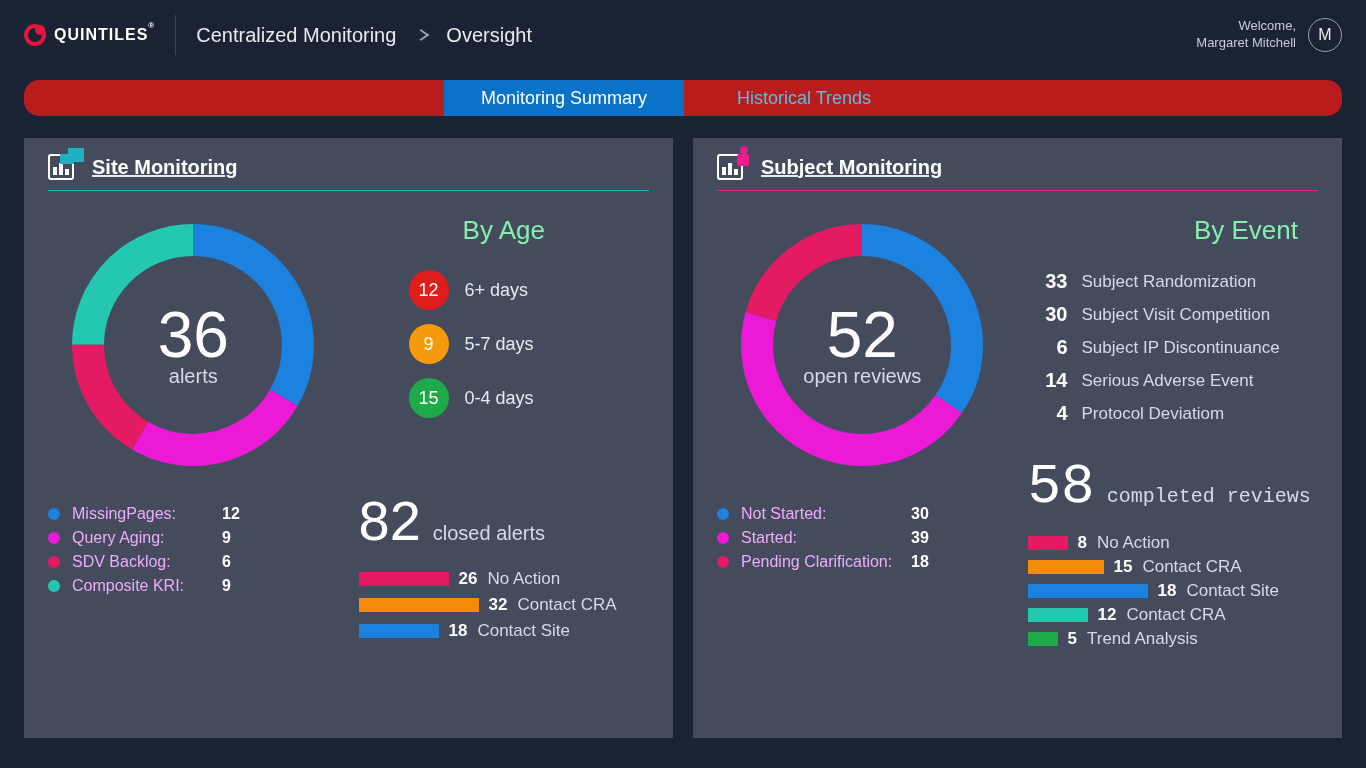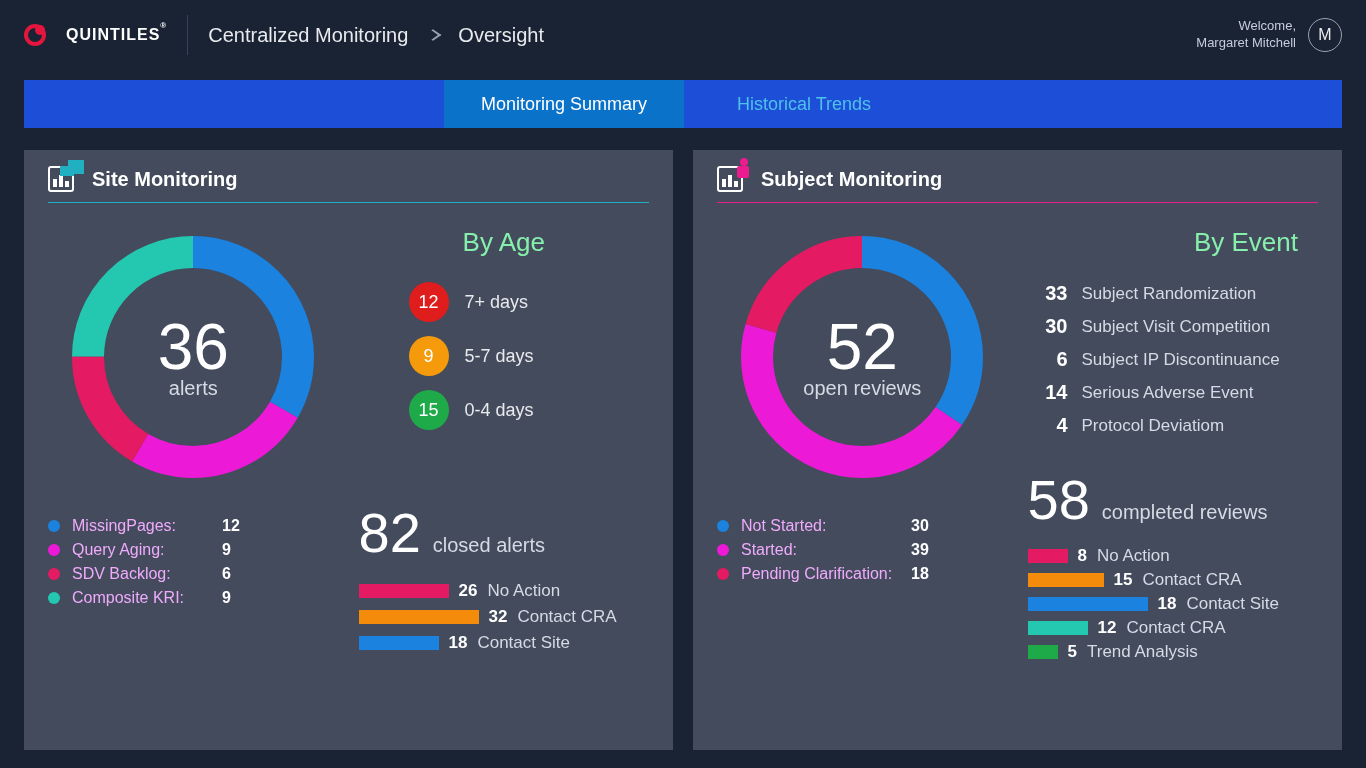--- a/index.html
+++ b/index.html
@@ -3,43 +3,43 @@
 <meta charset="utf-8">
 <style>
   * { box-sizing: border-box; margin: 0; padding: 0; }
   html, body { width: 1366px; height: 768px; overflow: hidden; font-family: "Helvetica Neue", Arial, sans-serif; font-weight: 300; }
   body { background: #1a2333; color: #e8eaed; }
 
   
   .header {
     height: 70px; display: flex; align-items: center; padding: 0 24px; gap: 20px;
   }
-  .logo { display: flex; align-items: center; gap: 20px; padding-right: 20px; border-right: 1px solid #3a4355; height: 40px;}
+  .logo { display: flex; align-items: center; gap: 8px; padding-right: 20px; border-right: 1px solid #3a4355; height: 40px;}
   .logo-ring { width: 22px; height: 22px; border-radius: 50%; border: 4px solid #e5163e; position: relative; }
   .logo-ring::after { content:''; position:absolute; right:-3px; top:-3px; width:10px; height:10px; background:#e5163e; border-radius:50%; }
   .brand { font-weight: 700; letter-spacing: 1px; font-size: 16px; color:#fff; }
   .brand sup { font-size: 8px; top:-6px; position:relative;}
   .breadcrumb { display:flex; align-items:center; gap:20px; font-size:20px; color:#e8eaed; font-weight:300;}
   .crumb { cursor:pointer; }
   .chev { width:10px; height:10px; border-top:2px solid #9aa2b2; border-right:2px solid #9aa2b2; transform: rotate(45deg) skew(-10deg,-10deg); }
   .user { margin-left:auto; display:flex; align-items:center; gap:12px; color:#c6ccdb; font-size:13px; text-align:right; line-height:1.3;}
   .avatar { width:34px; height:34px; border:1px solid #9aa2b2; border-radius:50%; display:flex; align-items:center; justify-content:center; font-size:16px; color:#e8eaed; font-weight:300;}
 
   
-  .tabs { margin: 10px 24px 0; height:48px; background:#1d4ed8; display:flex; }
+  .tabs { margin: 10px 24px 0; height:36px; background:#b91c1c; display:flex;border-radius:15px; }
   .tab { flex:0 0 240px; display:flex; align-items:center; justify-content:center; font-size:18px; font-weight:300; cursor:pointer; }
   .tab.spacer-left { flex:0 0 420px; }
   .tab.active { background:#0b72c9; color:#fff; }
   .tab.inactive { color:#4fc1e9; }
   .tab.filler { flex:1; }
 
   
   .panels { display:flex; gap:20px; padding: 22px 24px 0; }
   .panel { flex:1; background:#434b5c; padding: 16px 24px 24px; min-height: 600px; }
-  .panel-header { display:flex; align-items:center; gap:10px; padding-bottom:10px; border-bottom:1px solid; }
+  .panel-header { display:flex; align-items:center; gap:10px; padding-bottom:10px; border-bottom:1px solid;text-decoration:underline; }
   .panel-site .panel-header { border-color:#21b0c1; }
   .panel-subject .panel-header { border-color:#ec1c8e; }
   .panel-title { font-size:20px; font-weight:600; color:#fff; }
   .panel-icon { width:34px; height:26px; position:relative; }
   .bar-icon { width:26px; height:26px; border:2px solid #fff; border-radius:3px; position:absolute; bottom:0; left:0; display:flex; align-items:flex-end; justify-content:center; gap:2px; padding:3px;}
   .bar-icon span { display:block; width:4px; background:#fff; }
   .bar-icon span:nth-child(1){height:8px;} .bar-icon span:nth-child(2){height:12px;} .bar-icon span:nth-child(3){height:6px;}
   .panel-site .corner-accent { position:absolute; top:-6px; right:-2px; width:20px; height:16px; }
   .panel-site .corner-accent::before { content:''; position:absolute; top:0; right:0; width:16px; height:14px; background:#21b0c1; }
   .panel-site .corner-accent::after { content:''; position:absolute; top:6px; right:10px; width:14px; height:10px; background:#21b0c1; }
@@ -173,21 +173,21 @@
               <span class="legend-label">Composite KRI:</span>
               <span class="legend-val">9</span>
             </div>
           </div>
       </div>
       <div class="col">
         <div class="sub-label">By Age</div>
         <div id="site-age">
             <div class="age-row">
               <span class="age-badge" style="background:#e01d1d">12</span>
-              <span class="age-text">7+ days</span>
+              <span class="age-text">6+ days</span>
             </div>
             <div class="age-row">
               <span class="age-badge" style="background:#f59b0b">9</span>
               <span class="age-text">5-7 days</span>
             </div>
             <div class="age-row">
               <span class="age-badge" style="background:#1faa4a">15</span>
               <span class="age-text">0-4 days</span>
             </div>
           </div>
@@ -276,21 +276,21 @@
             </div>
             <div class="ev-row">
               <span class="ev-val">14</span>
               <span class="ev-lbl">Serious  Adverse Event</span>
             </div>
             <div class="ev-row">
               <span class="ev-val">4</span>
               <span class="ev-lbl">Protocol  Deviatiom</span>
             </div>
           </div>
-        <div class="bigstat" style="margin-top:30px;">
+        <div class="bigstat" style="margin-top:30px;font-family:Liberation Mono, monospace;">
           <span class="bigstat-num">58</span>
           <span class="bigstat-lbl">completed reviews</span>
         </div>
         <div class="bars subj-bars" id="subject-actions">
             <div class="bar-row">
               <span class="bar" style="width:40px;background:#e41a62"></span>
               <span class="bar-val">8</span>
               <span class="bar-lbl">No Action</span>
             </div>
             <div class="bar-row">

